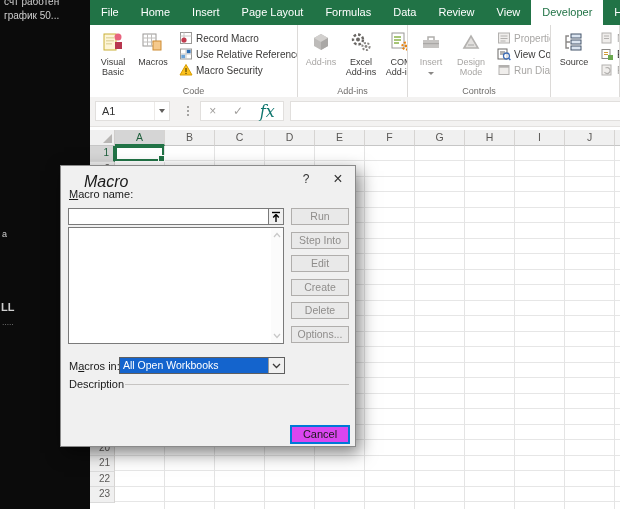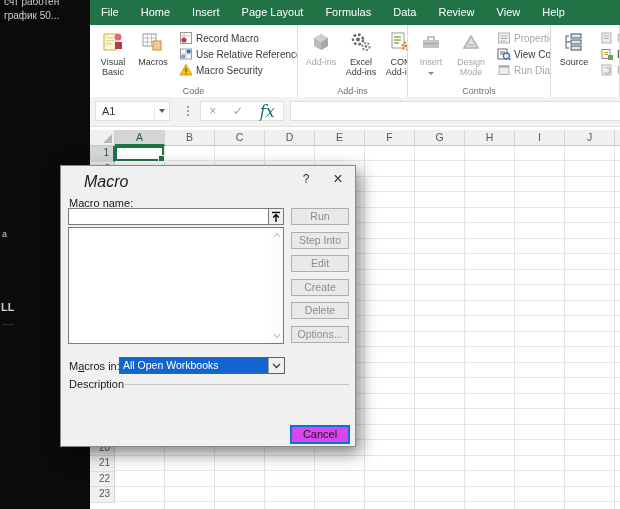--- a/index.html
+++ b/index.html
@@ -57,21 +57,21 @@
       repeating-linear-gradient(to right, transparent 0 49px, #e4e4e4 49px 50px),
       repeating-linear-gradient(to bottom, transparent 0 14.5px, #e6e6e6 14.5px 15.5px);}
   #selbox{position:absolute;left:0;top:0;width:49px;height:15px;border:2px solid #217346;box-sizing:border-box;background:#fff;}
   #selbox .handle{position:absolute;right:-3px;bottom:-3px;width:5px;height:5px;background:#217346;border:1px solid #fff;}
   
   #dialog{position:absolute;left:60px;top:165px;width:296px;height:282px;background:#f0f0f0;border:1px solid #8a8a8a;box-sizing:border-box;box-shadow:4px 6px 16px rgba(0,0,0,.5);z-index:40;font-size:11px;color:#1a1a1a;}
   #dlgtitle{position:absolute;left:23px;top:7px;font-size:16px;color:#1a1a1a;font-style:italic;}
   .dlgsys{position:absolute;top:2px;width:22px;height:21px;display:flex;align-items:center;justify-content:center;color:#333;}
   #dlghelp{left:234px;font-size:12px;}
   #dlgclose{left:266px;font-size:16px;}
-  #lblMacroName{position:absolute;left:8px;top:31px;}
+  #lblMacroName{position:absolute;left:8px;top:22px;}
   .ukey{text-decoration:underline;}
   #mname{position:absolute;left:7px;top:42px;width:201px;height:17px;background:#fff;border:1px solid #7a7a7a;box-sizing:border-box;font-size:11px;padding:0 3px;font-family:inherit;}
   #upbtn{position:absolute;left:207px;top:42px;width:16px;height:17px;background:#f0f0f0;border:1px solid #7a7a7a;box-sizing:border-box;display:flex;align-items:center;justify-content:center;}
   #listbox{position:absolute;left:7px;top:61px;width:216px;height:117px;background:#fff;border:1px solid #7a7a7a;box-sizing:border-box;}
   #lbtrack{position:absolute;right:0;top:0;width:12px;bottom:0;background:#fbfbfb;}
   .lbchev{position:absolute;left:2px;width:8px;height:6px;}
   .dlgbtn{position:absolute;left:230px;width:58px;height:17px;background:#e9e9e9;border:1px solid #b0aeac;box-sizing:border-box;font-size:10.5px;color:#8f8d8b;text-align:center;line-height:15px;}
   #lblMacrosIn{position:absolute;left:8px;top:194px;}
   #combo{position:absolute;left:58px;top:191px;width:166px;height:17px;border:1px solid #5f5f5f;box-sizing:border-box;display:flex;background:#fff;}
   #combosel{flex:1;background:#1464cd;color:#fff;font-size:10.5px;line-height:15px;padding-left:3px;white-space:nowrap;overflow:hidden;}
@@ -94,20 +94,21 @@
 <div id="window">
   <div id="tabs">
       <div class="tab">File</div>
       <div class="tab">Home</div>
       <div class="tab">Insert</div>
       <div class="tab">Page Layout</div>
       <div class="tab">Formulas</div>
       <div class="tab">Data</div>
       <div class="tab">Review</div>
       <div class="tab">View</div>
+      <div class="tab active">Developer</div>
       <div class="tab">Help</div>
       <div id="tabspacer"></div>
     </div>
   <div id="ribbon">
       <div class="rgroup" style="width: 208px;">
         <div class="bigbtn">
           <span class="icon"><svg width="24" height="24" viewBox="0 0 24 24">
               <rect x="3" y="4" width="12" height="16" fill="#fdf5d7" stroke="#c9b037"></rect>
               <rect x="5" y="7" width="8" height="1.5" fill="#e4d9a6"></rect>
               <rect x="5" y="10" width="8" height="1.5" fill="#e4d9a6"></rect>

